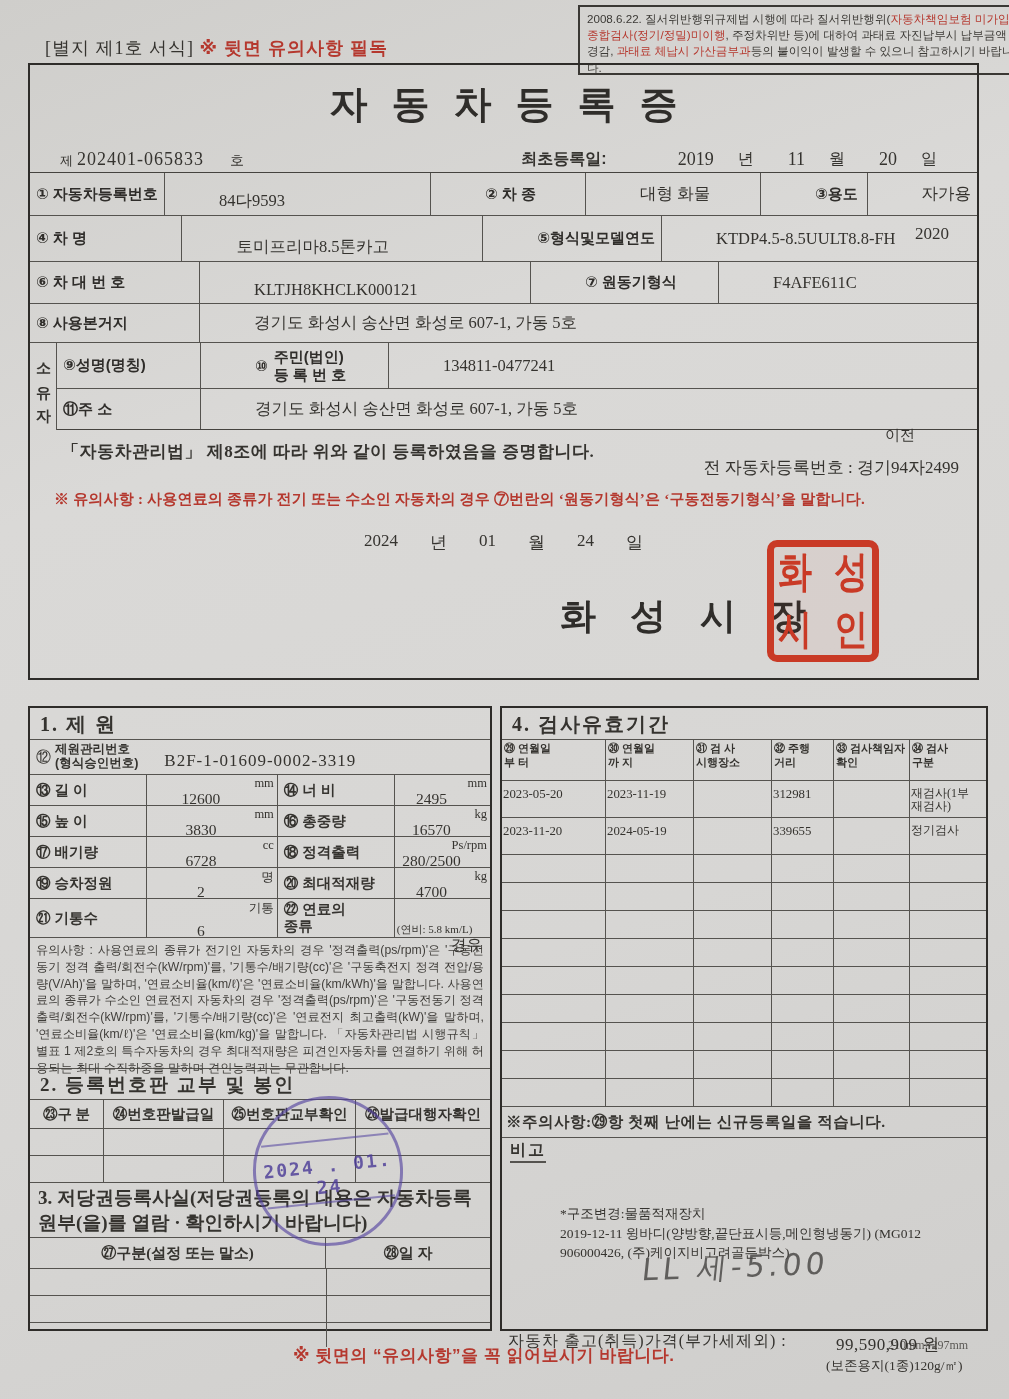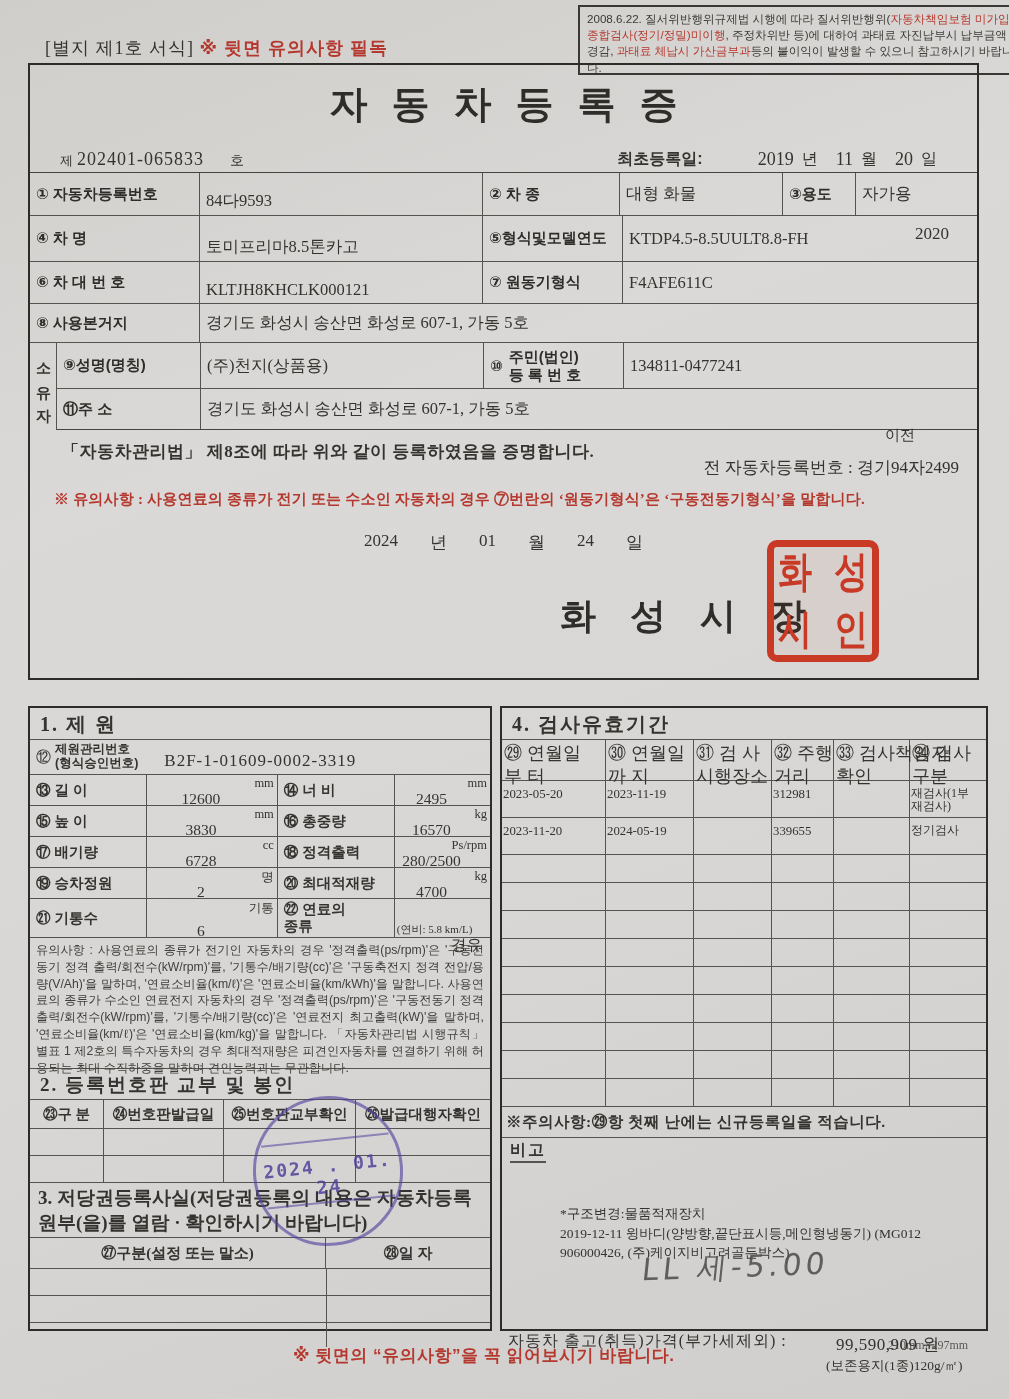--- a/index.html
+++ b/index.html
@@ -20,28 +20,28 @@
   .notice-box{left:578px;top:5px;width:428px;height:58px;border:2px solid #3a3834;
     padding:4px 7px;font-size:11.6px;line-height:1.4;font-family:"Liberation Sans","DejaVu Sans",sans-serif;color:#3c3a36;}
 
   
   .main-box{left:28px;top:63px;width:951px;height:617px;border:2px solid #2e2c29;box-sizing:border-box;}
   .m-title{height:58px;padding-top:14px;text-align:center;font-size:38px;font-weight:bold;letter-spacing:24px;text-indent:24px;color:#2f2d2a;}
   .m-docline{height:33px;display:flex;justify-content:space-between;align-items:flex-end;padding:0 22px 2px 30px;font-size:16px;}
   .m-doc-no{font-size:18px;letter-spacing:1px;}
   .m-doc-prefix{font-size:13px;vertical-align:bottom;}
   .m-doc-suffix{font-size:14px;margin-left:22px;}
-  .m-firstreg{display:flex;align-items:flex-end;gap:0;}
+  .m-firstreg{display:flex;align-items:flex-end;gap:16px;}
   .m-firstreg span{display:inline-block;}
   .m-firstreg .lab{font-weight:bold;margin-right:55px;}
   .m-firstreg .num{font-size:18px;}
   .m-firstreg .unit{margin:0 18px 0 8px;}
 
   .m-table{border-top:1.5px solid #45433f;}
-  .m-row{display:flex;border-bottom:1px solid #55534f;box-sizing:border-box;}
+  .m-row{display:flex;border-bottom:1px solid #55534f;box-sizing:border-box;gap:48px;}
   .cell{box-sizing:border-box;display:flex;align-items:center;padding:0 6px;overflow:visible;white-space:nowrap;}
   .lbl{font-weight:bold;font-size:15px;font-family:"Liberation Sans","DejaVu Sans",sans-serif;color:#2f2d2a;}
   .val{font-size:16.5px;}
   .grow{flex:1;}
   .owner-wrap{display:flex;}
   .owner-side{width:26px;display:flex;align-items:center;justify-content:center;
     writing-mode:vertical-lr;text-orientation:upright;font-weight:bold;font-size:15px;letter-spacing:8px;
     font-family:"Liberation Sans","DejaVu Sans",sans-serif;border-right:1px solid #55534f;}
   .owner-col{flex:1;}
   .two-line{line-height:1.15;white-space:nowrap;display:block;}
@@ -111,21 +111,21 @@
     transform:rotate(-6deg);box-sizing:border-box;}
   .pstamp .line{position:absolute;left:8px;right:8px;border-top:2px solid rgba(80,63,158,.55);}
   .pstamp .l1{top:40px;}
   .pstamp .l2{top:102px;}
   .pstamp .date{position:absolute;left:0;right:0;top:56px;text-align:center;font-size:18px;font-weight:bold;
     color:rgba(72,56,150,.8);letter-spacing:2px;font-family:"DejaVu Sans Mono","Liberation Mono",monospace;}
 
   
   .right-box{left:500px;top:706px;width:488px;height:625px;}
   .insp-hrow{display:flex;height:40px;border-bottom:1px solid #55534f;
-    font-size:18px;font-weight:normal;font-family:"Liberation Sans","DejaVu Sans",sans-serif;}
+    font-size:11px;font-weight:bold;font-family:"Liberation Sans","DejaVu Sans",sans-serif;}
   .insp-hrow div{box-sizing:border-box;padding:2px 2px;line-height:1.25;white-space:nowrap;overflow:visible;}
   .i1{width:104px;border-right:1px solid #55534f;}
   .i2{width:88px;border-right:1px solid #55534f;}
   .i3{width:78px;border-right:1px solid #55534f;}
   .i4{width:62px;border-right:1px solid #55534f;}
   .i5{width:76px;border-right:1px solid #55534f;}
   .i6{flex:1;}
   .insp-drow{display:flex;height:36px;border-bottom:1px solid #55534f;font-size:12.8px;}
   .insp-drow div{box-sizing:border-box;padding:6px 1px 0 1px;line-height:1.1;white-space:nowrap;overflow:visible;}
   .insp-erow{display:flex;height:27px;border-bottom:1px solid #55534f;}
@@ -211,21 +211,20 @@
       <div class="m-row" style="height:39px;">
         <div class="cell lbl br" style="width:170px;">⑧ 사용본거지</div>
         <div class="cell val grow">경기도 화성시 송산면 화성로 607-1, 가동 5호</div>
       </div>
 
       <div class="owner-wrap">
         <div class="owner-side">소유자</div>
         <div class="owner-col">
           <div class="m-row" style="height:46px;">
             <div class="cell lbl br" style="width:144px;">⑨성명(명칭)</div>
-            <div class="cell val br" style="width:283px;">(주)천지(상품용)</div>
             <div class="cell lbl br" style="width:140px;justify-content:flex-start;gap:6px;">
               <span>⑩</span>
               <span class="two-line">
                 <span>주민(법인)</span><br>
                 <span>등 록 번 호</span>
               </span>
             </div>
             <div class="cell val grow">134811-0477241</div>
           </div>
           <div class="m-row" style="height:41px;border-bottom:1px solid #45433f;">

